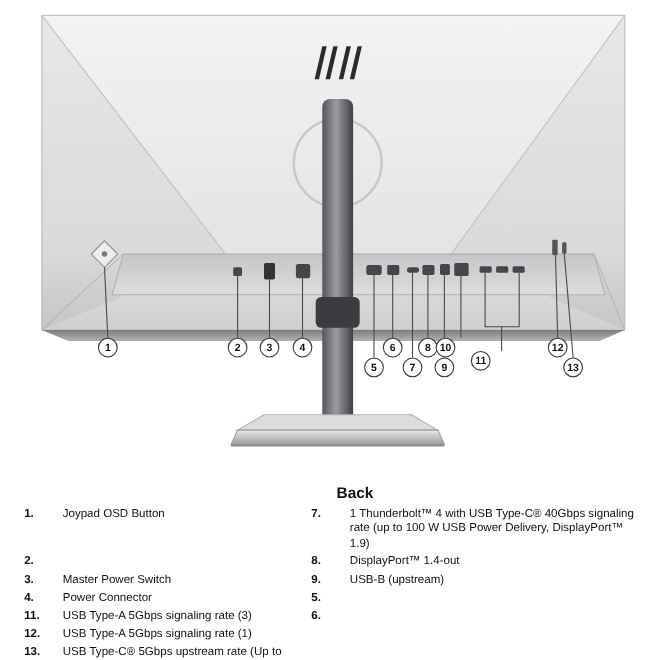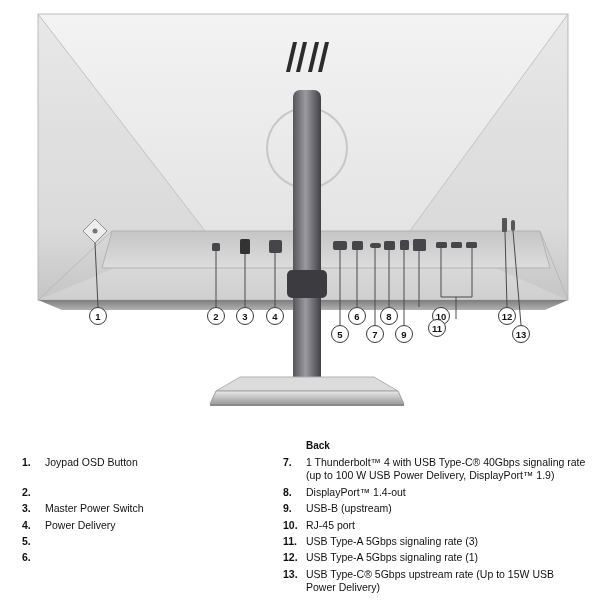--- a/index.html
+++ b/index.html
@@ -27,25 +27,25 @@
     position:absolute;
     left:22px;right:8px;top:440px;
     display:grid;
     grid-template-columns:261px 1fr;
     row-gap:3px;
     font-size:10.5px;line-height:1.28;
   }
   .legend-title{
     grid-column:2;
     margin:0;padding-left:23px;
-    font-size:10px;font-weight:bold;
+    font-size:14px;font-weight:bold;
   }
   .li{display:flex;align-items:flex-start;padding-right:6px;}
   .num{flex:none;width:23px;font-weight:bold;}
-  .txt{flex:1;}
+  .txt{flex:1;margin-left:12px;}
   .cell-empty{min-height:1px;}
 </style>
 </head>
 <body>
 
 <div class="page">
 
   <svg class="art" width="600" height="435" viewBox="0 0 600 435">
     <defs>
       <linearGradient id="panelG" x1="0" y1="0" x2="0" y2="1">
@@ -144,21 +144,21 @@
 
   <div class="badge" style="left:89px;top:307px">1</div>
   <div class="badge" style="left:207px;top:307px">2</div>
   <div class="badge" style="left:236px;top:307px">3</div>
   <div class="badge" style="left:266px;top:307px">4</div>
   <div class="badge" style="left:331px;top:325px">5</div>
   <div class="badge" style="left:348px;top:307px">6</div>
   <div class="badge" style="left:366px;top:325px">7</div>
   <div class="badge" style="left:380px;top:307px">8</div>
   <div class="badge" style="left:395px;top:325px">9</div>
-  <div class="badge" style="left:432px;top:307px">10</div>
+  <div class="badge" style="left:396px;top:307px">10</div>
   <div class="badge" style="left:428px;top:319px">11</div>
   <div class="badge" style="left:498px;top:307px">12</div>
   <div class="badge" style="left:512px;top:325px">13</div>
 
   <div class="legend">
     <div class="cell-empty"></div>
     <h3 class="legend-title">Back</h3>
 
     <div class="li">
       <span class="num">1.</span>
@@ -181,25 +181,21 @@
       <span class="num">3.</span>
       <span class="txt">Master Power Switch</span>
     </div>
     <div class="li">
       <span class="num">9.</span>
       <span class="txt">USB-B (upstream)</span>
     </div>
 
     <div class="li">
       <span class="num">4.</span>
-      <span class="txt">Power Delivery</span>
-    </div>
-    <div class="li">
-      <span class="num">10.</span>
-      <span class="txt">RJ-45 port</span>
+      <span class="txt">Power Connector</span>
     </div>
 
     <div class="li">
       <span class="num">5.</span>
     </div>
     <div class="li">
       <span class="num">11.</span>
       <span class="txt">USB Type-A 5Gbps signaling rate (3)</span>
     </div>
 

